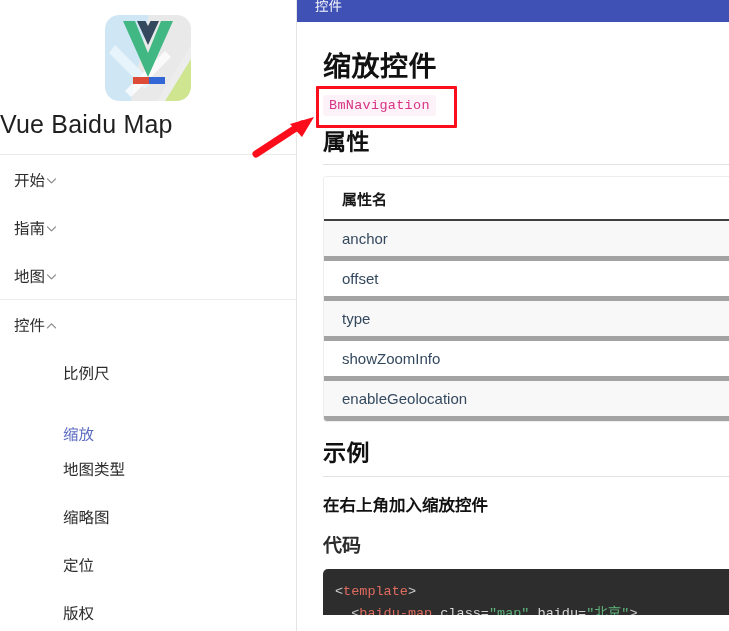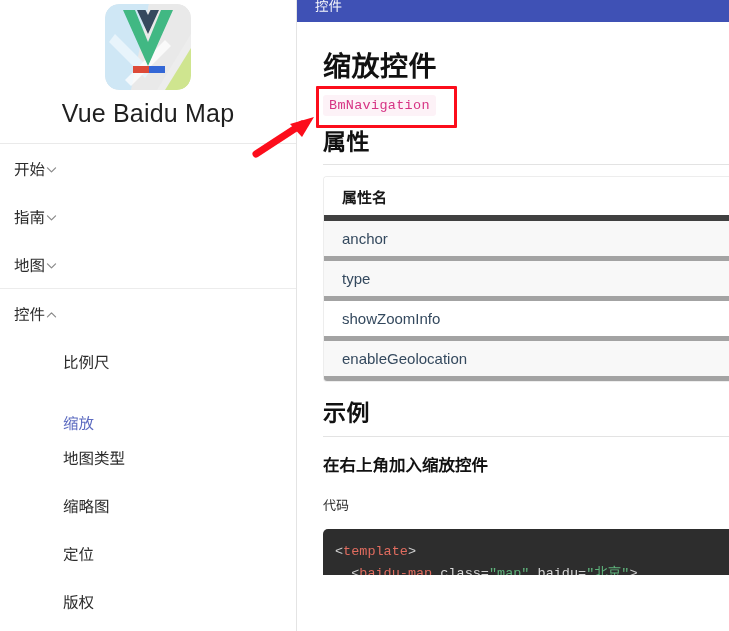--- a/index.html
+++ b/index.html
@@ -27,22 +27,22 @@
     width: 297px;
     flex: 0 0 297px;
     height: 631px;
     background: #ffffff;
     border-right: 1px solid #e4e4e4;
     box-sizing: border-box;
     overflow: hidden;
     position: relative;
   }
   .brand {
-    padding-top: 4px;
-    text-align: center;
+    padding-top: 15px;
+    text-align: left;
   }
   .brand-logo {
     width: 86px;
     height: 86px;
     margin: 0 auto;
     display: block;
     border-radius: 14px;
     overflow: hidden;
   }
   .brand-title {
@@ -159,22 +159,22 @@
     letter-spacing: .5px;
   }
   h3.sub {
     font-size: 16.5px;
     font-weight: bold;
     color: #111;
     margin: 17px 0 0 0;
     line-height: 22px;
   }
   h4.sub2 {
-    font-size: 13px;
-    font-weight: normal;
+    font-size: 19px;
+    font-weight: bold;
     color: #2c2c2c;
     margin: 20px 0 0 0;
     line-height: 20px;
   }
 
   
   .table-card {
     margin-top: 11px;
     border: 1px solid #ededed;
     border-right: 0;
@@ -190,21 +190,21 @@
     font-size: 15px;
     color: #34495e;
     box-sizing: border-box;
     border-bottom: 5px solid #a3a3a3;
   }
   .trow.head {
     font-weight: bold;
     color: #1a1a1a;
     background: #fff;
     height: 44px;
-    border-bottom: 6px solid #404040;
+    border-bottom: 2px solid #404040;
   }
   .trow.odd { background: #f8f8f8; }
   .trow.even { background: #ffffff; }
 
   
   .codeblock {
     margin-top: 13px;
     background: #2d2d2d;
     border-radius: 5px 0 0 0;
     padding: 12px 0 0 12px;
@@ -348,20 +348,23 @@
 
       <h2 class="sec">属性</h2>
 
       <div class="table-card">
         <div class="trow head">
           <span>属性名</span>
         </div>
         <div class="trow odd">
           <span>anchor</span>
         </div>
+        <div class="trow even">
+          <span>offset</span>
+        </div>
         <div class="trow odd">
           <span>type</span>
         </div>
         <div class="trow even">
           <span>showZoomInfo</span>
         </div>
         <div class="trow odd">
           <span>enableGeolocation</span>
         </div>
       </div>

